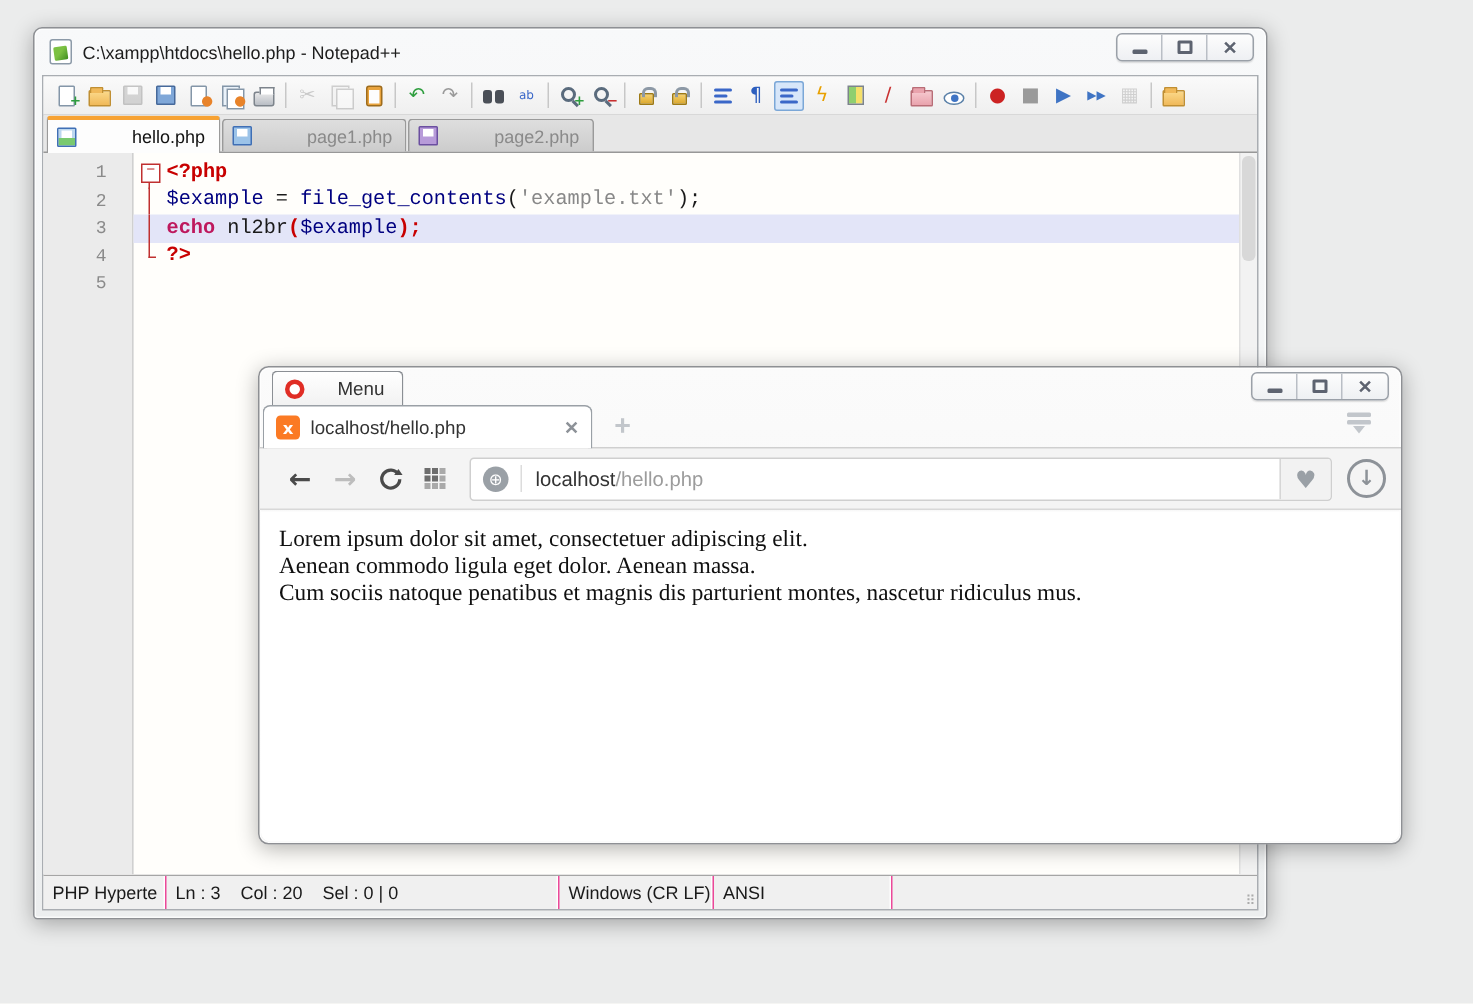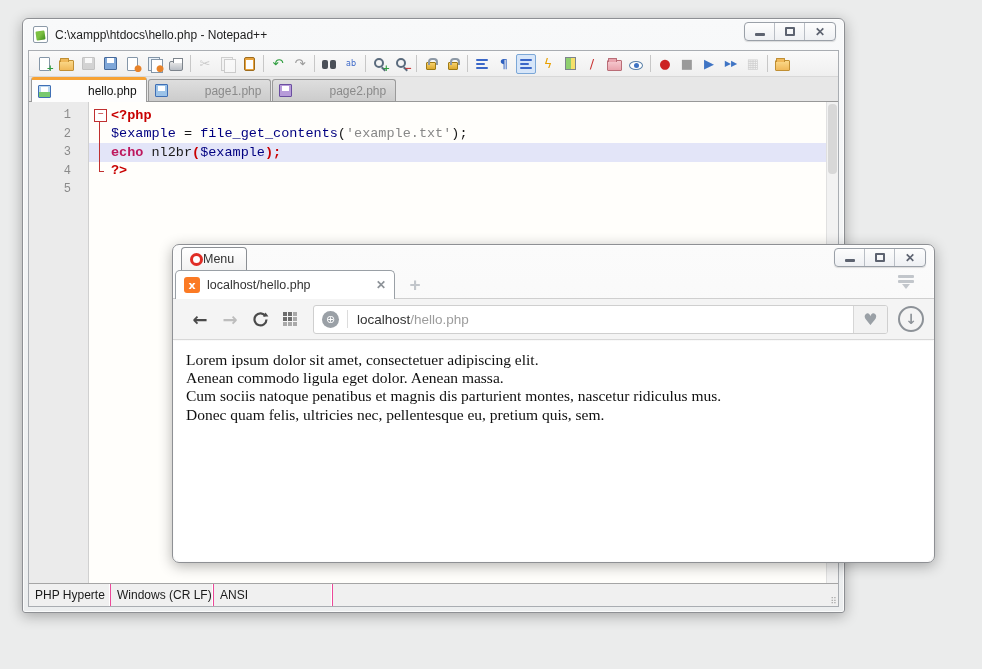--- a/index.html
+++ b/index.html
@@ -109,21 +109,21 @@
   #npp-statusbar { height:23px; background:#f0f0f0; border-top:1px solid #a5a5a5; display:flex; font-size:12px; color:#1a1a1a; align-items:stretch; }
   .scell { border-right:1px solid #ec4899; box-shadow:inset -1px 0 0 #fff; display:flex; align-items:center; padding-left:6px;
            white-space:pre; overflow:hidden; flex:none; }
   #grip { margin-left:auto; width:14px; position:relative; }
   #grip::after { content:"⠿"; position:absolute; right:1px; bottom:0px; color:#ababab; font-size:9px; font-family:"DejaVu Sans", sans-serif; }
 
   
   #opera { left:172px; top:244px; width:763px; height:319px; border-radius:7px; z-index:5;
            background:linear-gradient(#fbfbfb,#f3f3f3); }
   #opera-top { height:24px; position:relative; }
-  #opera-menubtn { position:absolute; left:8px; top:2px; height:23px; padding:0 12px 0 8px; display:flex; align-items:center; gap:0;
+  #opera-menubtn { position:absolute; left:8px; top:2px; height:23px; padding:0 12px 0 8px; display:flex; align-items:center; gap:22px;
                    background:linear-gradient(#ffffff,#f2f2f2); border:1px solid #8b8f94; border-bottom:none; border-radius:4px 4px 0 0; font-size:12.5px; color:#333; }
   .opera-o { width:13px; height:13px; border:3.5px solid #e02d25; border-radius:50%; background:#fff; }
   #opera-tabbar { height:30px; display:flex; align-items:flex-end; padding-left:2px; position:relative; border-bottom:1px solid #cfcfcf; }
   #opera-tab { height:29px; width:220px; background:#fff; border:1px solid #9aa0a6; border-bottom:none; border-radius:5px 5px 0 0;
                display:flex; align-items:center; padding:0 8px; font-size:12.5px; color:#333; margin-bottom:-1px; position:relative; z-index:2; background-clip:padding-box; }
   .xampp-fav { width:16px; height:16px; background:#fb7a24; border-radius:3px; color:#fff; font-weight:bold; font-size:11px;
                display:flex; align-items:center; justify-content:center; margin-right:7px; flex:none; font-family:"DejaVu Sans", sans-serif; }
   #opera-tab-close { margin-left:auto; color:#8d9298; font-size:12px; font-weight:bold; }
   #opera-newtab { margin-left:12px; margin-bottom:5px; width:16px; height:16px; color:#c2c6cb; font-size:19px; line-height:15px; font-weight:bold; text-align:center; }
   #opera-tabmenu { position:absolute; right:18px; bottom:5px; width:20px; display:flex; flex-direction:column; align-items:center; gap:2px; }
@@ -330,20 +330,21 @@
             <span class="foldc"></span>
             <span class="codeln"></span>
           </div>
         </div>
       <div id="npp-vscroll">
           <div id="npp-vthumb"></div>
         </div>
     </div>
     <div id="npp-statusbar">
         <div class="scell" style="width: 82px;">PHP Hyperte</div>
+        <div class="scell" style="width: 262px;">Ln : 3    Col : 20    Sel : 0 | 0</div>
         <div class="scell" style="width: 103px;">Windows (CR LF)</div>
         <div class="scell" style="width: 119px;">ANSI</div>
         <div class="scell" style="width: 47px; margin-top: 42px;">INS</div>
         <div id="grip"></div>
       </div>
   </div>
 </div>
 
 <div class="win" id="opera">
   <div id="opera-top">
@@ -414,15 +415,14 @@
     </div>
     <div id="dl-btn">
         <span>↓</span>
       </div>
   </div>
 
   <div id="opera-content">
       <div>Lorem ipsum dolor sit amet, consectetuer adipiscing elit.</div>
       <div>Aenean commodo ligula eget dolor. Aenean massa.</div>
       <div>Cum sociis natoque penatibus et magnis dis parturient montes, nascetur ridiculus mus.</div>
-      <div>Donec quam felis, ultricies nec, pellentesque eu, pretium quis, sem.</div>
     </div>
 </div>
 
 </body></html>

